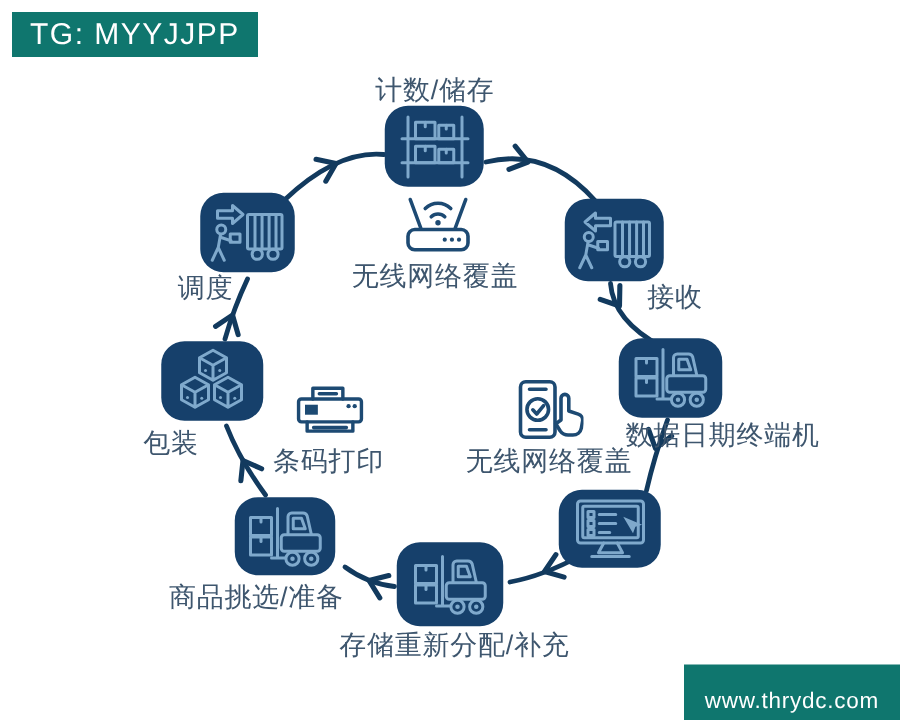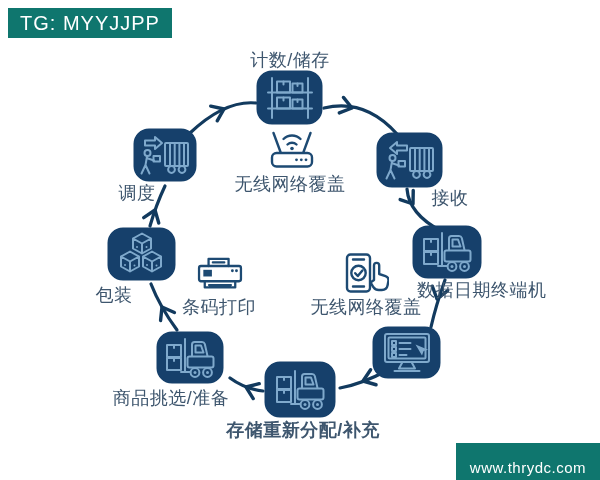--- a/index.html
+++ b/index.html
@@ -127,21 +127,21 @@
       <path class="st" d="M22,4 V37 M18,37 H27"></path>
       <path class="st" d="M29,21 V9.5 a2.5,2.5 0 0 1 2.5,-2.5 h7.5 a3,3 0 0 1 2.8,2 L44.5,21"></path>
       <path class="st" d="M32.5,10.5 h5.5 l2.5,7 h-8 z"></path>
       <rect class="st" x="24.5" y="21.5" width="26" height="11" rx="2"></rect>
       <circle class="st" cx="32" cy="37.5" r="4.4"></circle>
         <circle class="st" cx="44.5" cy="37.5" r="4.4"></circle>
       <circle class="stf" cx="32" cy="37.5" r="1.5"></circle>
         <circle class="stf" cx="44.5" cy="37.5" r="1.5"></circle>
     </svg>
   </div>
-  <div class="node-label" style="left:223px;top:420px;width:160px;font-weight:bold;">存储重新分配/补充</div>
+  <div class="node-label" style="left:223px;top:420px;width:160px;">存储重新分配/补充</div>
 
   <div class="node-box" style="left:157px;top:332px;width:66px;height:51px;">
     <svg class="icon" width="54" height="46" viewBox="0 0 54 46">
       <rect class="st" x="4" y="10" width="14" height="12"></rect>
         <path class="st" d="M11,10 v3"></path>
       <rect class="st" x="4" y="23" width="14" height="12"></rect>
         <path class="st" d="M11,23 v3"></path>
       <path class="st" d="M22,4 V37 M18,37 H27"></path>
       <path class="st" d="M29,21 V9.5 a2.5,2.5 0 0 1 2.5,-2.5 h7.5 a3,3 0 0 1 2.8,2 L44.5,21"></path>
       <path class="st" d="M32.5,10.5 h5.5 l2.5,7 h-8 z"></path>

